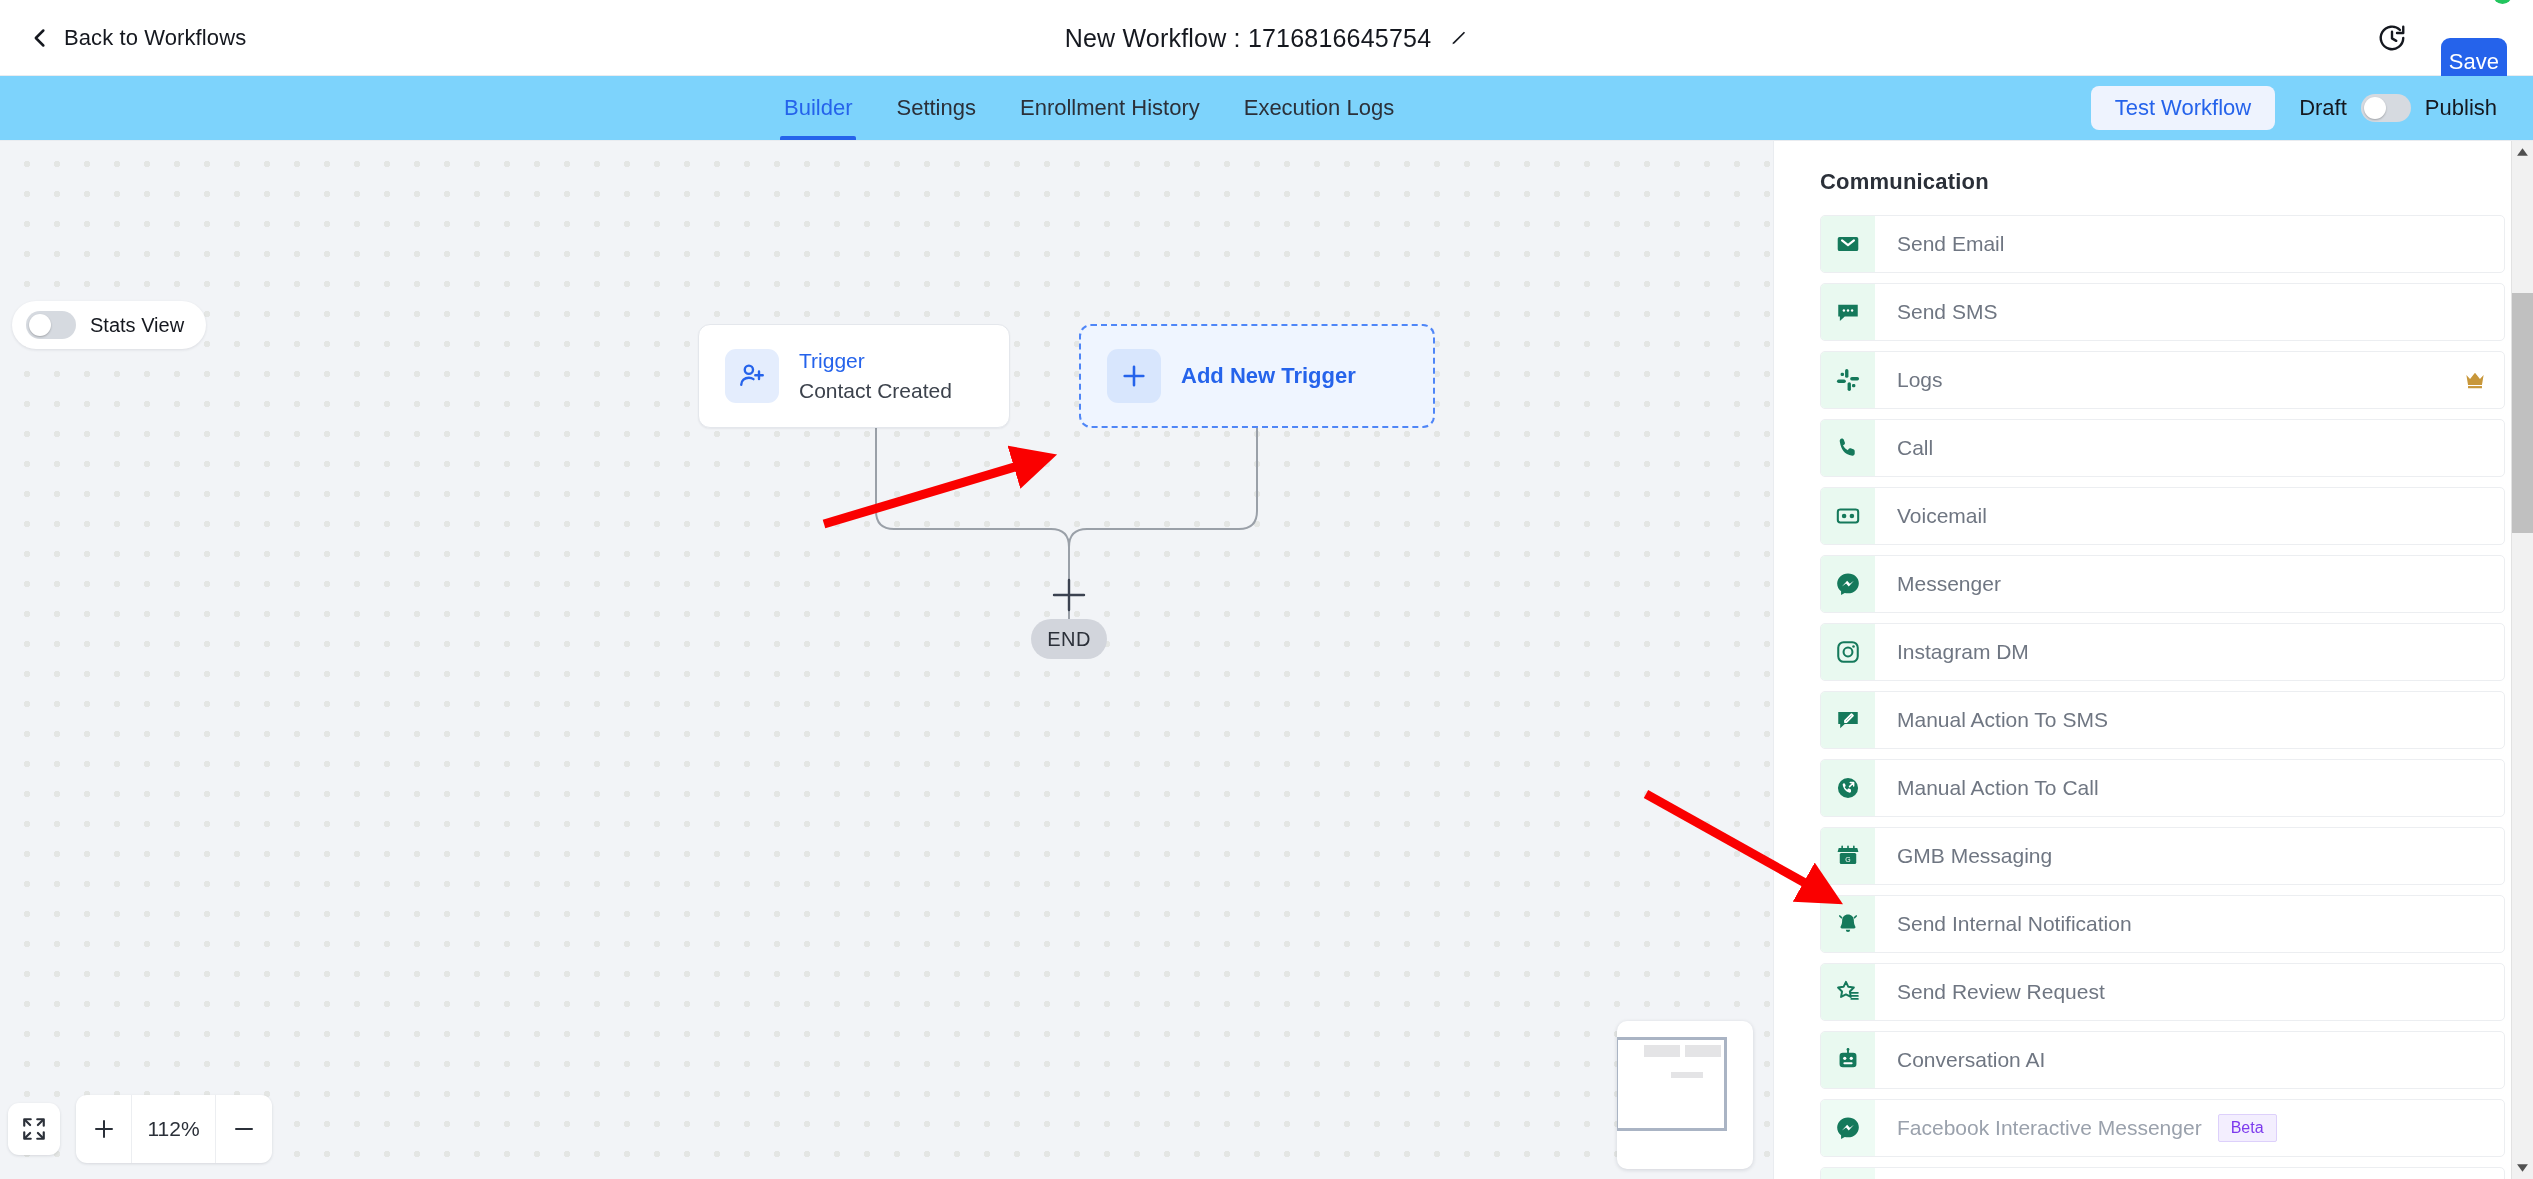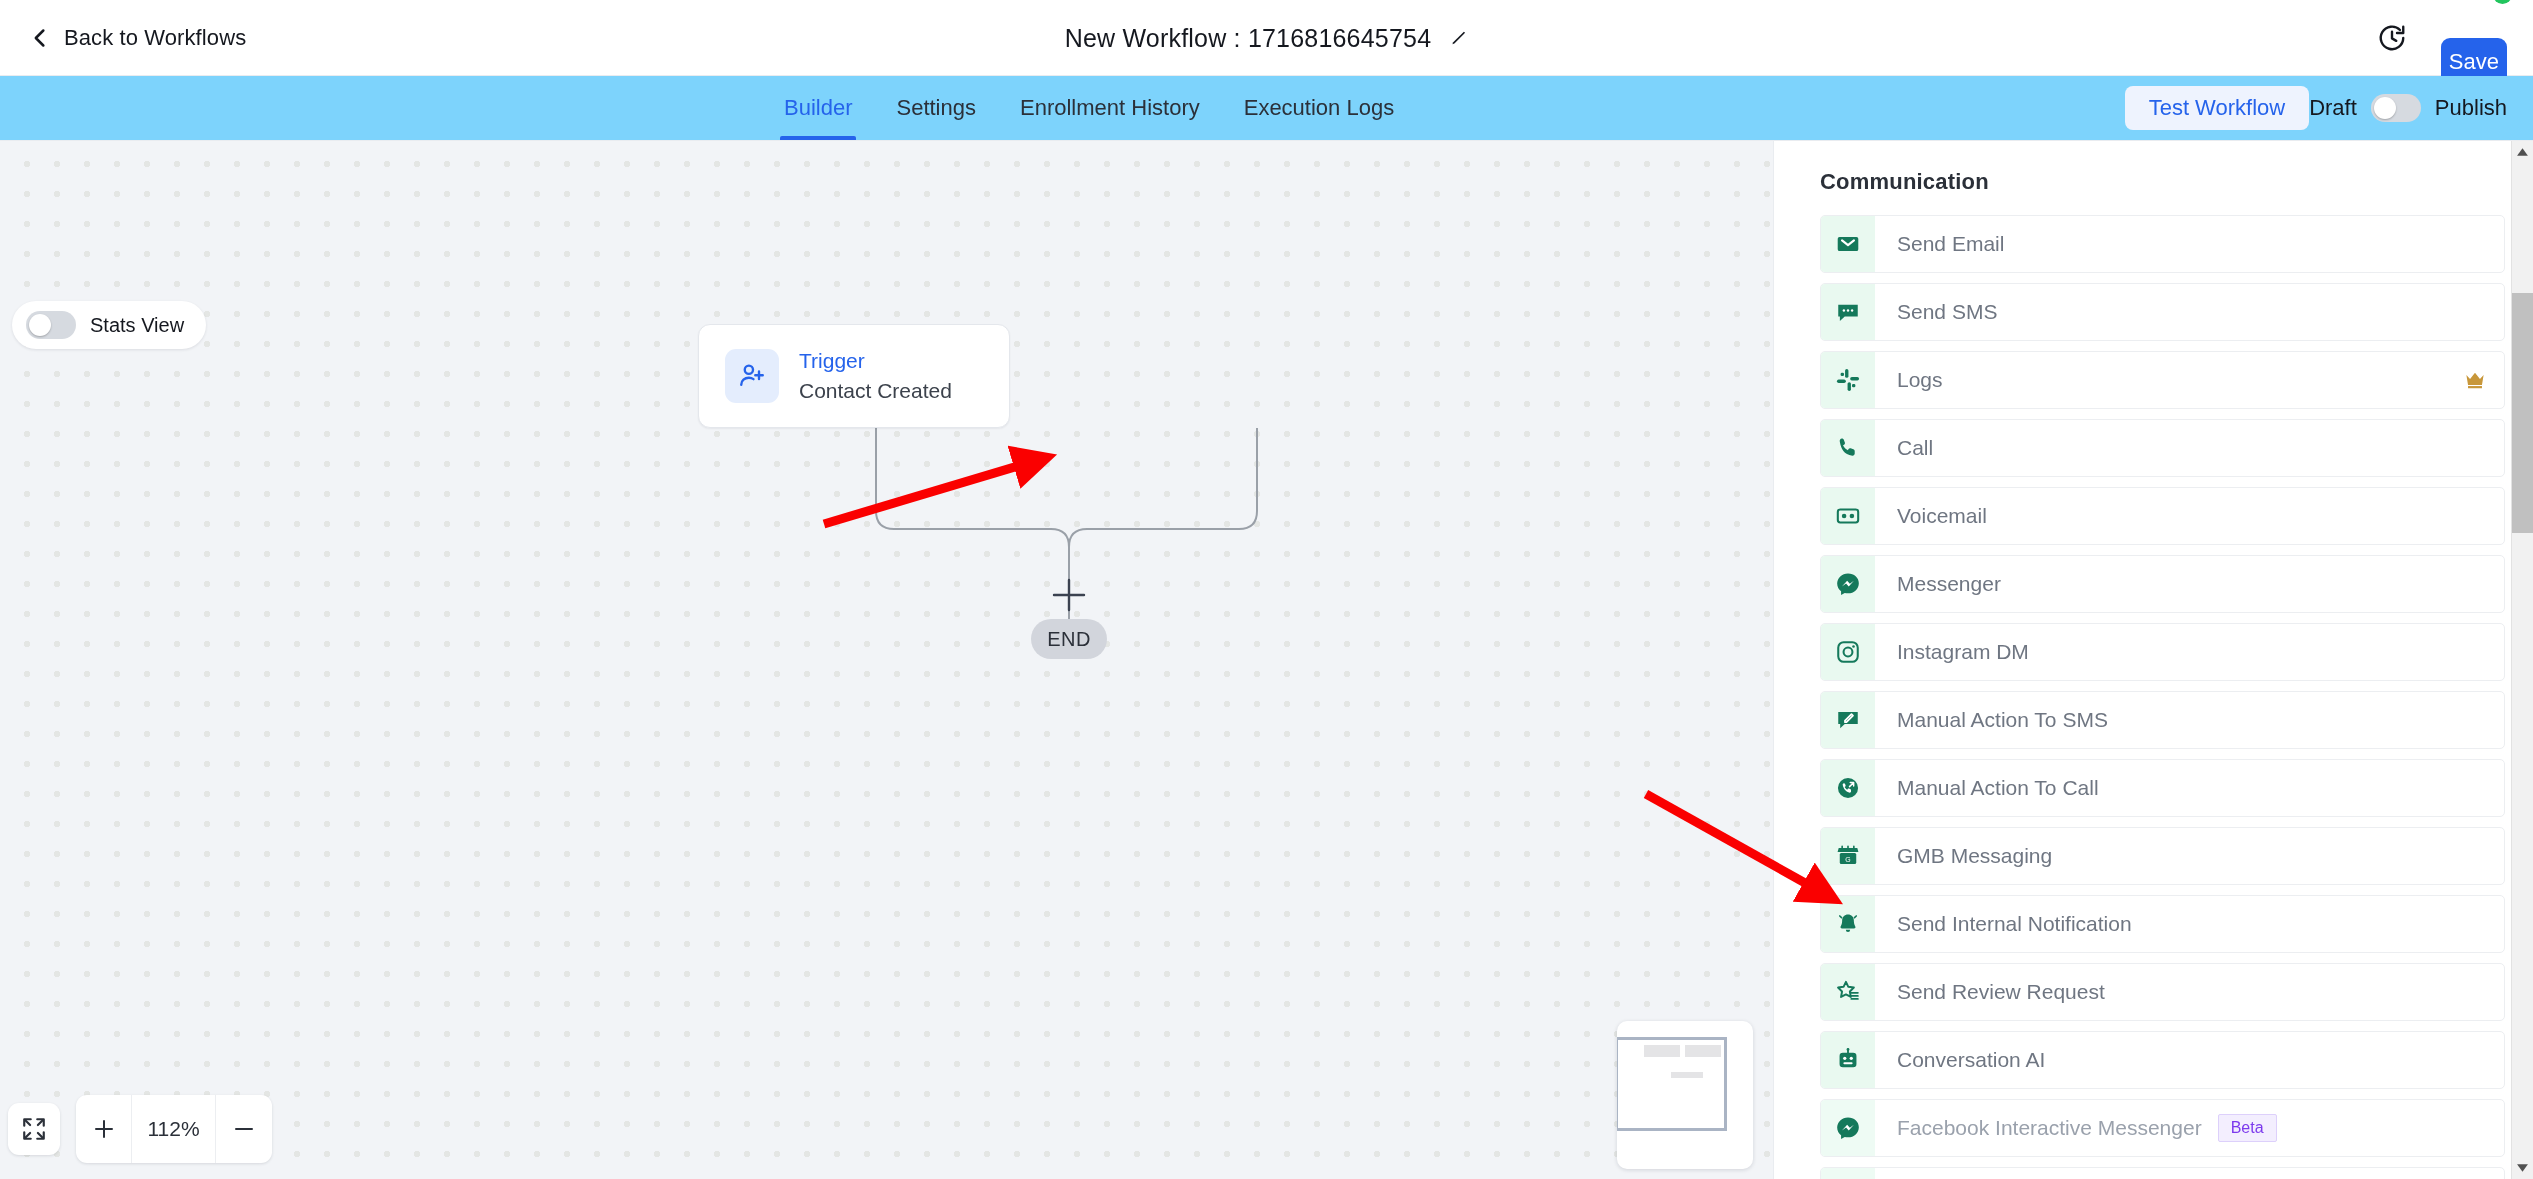--- a/index.html
+++ b/index.html
@@ -58,22 +58,22 @@
     display: flex; align-items: center; padding: 0 22px;
     font-size: 22px; color: #2b3039; cursor: pointer;
     position: relative; height: 100%;
   }
   .tab.active { color: #2563eb; }
   .tab.active::after {
     content: ""; position: absolute; left: 18px; right: 18px; bottom: 0;
     height: 4px; background: #2563eb; border-radius: 2px 2px 0 0;
   }
   .tabbar-right {
-    margin-left: auto; margin-right: 26px;
-    display: flex; 
+    margin-left: auto; margin-right: 36px;
+    display: flex; gap: 24px;
   }
   .test-wf-btn {
     background: #eef3fe; color: #2563eb; border: none;
     font-family: inherit; font-size: 22px;
     padding: 11px 24px; border-radius: 8px; cursor: pointer; line-height: 1;
   }
   .draft-label, .publish-label { font-size: 22px; color: #15181f; }
   .toggle {
     width: 50px; height: 28px; border-radius: 14px; background: #d6dae0;
     position: relative; cursor: pointer; flex: 0 0 auto;
@@ -300,20 +300,28 @@
             <path d="M3.4 19c0-3.3 2.7-5.6 6.1-5.6 1.4 0 2.7.4 3.7 1.1" fill="none" stroke="#2563eb" stroke-width="1.9" stroke-linecap="round"></path>
             <path d="M17.6 8.4v6 M14.6 11.4h6" stroke="#2563eb" stroke-width="1.9" stroke-linecap="round"></path>
           </svg>
         </div>
         <div class="node-text">
           <span class="node-title">Trigger</span>
           <span class="node-sub">Contact Created</span>
         </div>
       </div>
 
+      <div class="node-card" id="add-trigger-node">
+        <div class="node-icon-tile" style="background:#d8e6fd">
+          <svg width="28" height="28" viewBox="0 0 24 24">
+            <path d="M12 4v16 M4 12h16" stroke="#2563eb" stroke-width="2.2" stroke-linecap="round"></path>
+          </svg>
+        </div>
+        <span class="add-trigger-label">Add New Trigger</span>
+      </div>
 
       <div class="end-pill">
         <span>END</span>
       </div>
 
       <div class="minimap">
         <div class="mm-node" style="left:27px;top:24px;width:36px;height:12px;"></div>
         <div class="mm-node" style="left:68px;top:24px;width:36px;height:12px;"></div>
         <div class="mm-node" style="left:54px;top:51px;width:32px;height:6px;"></div>
         <div class="mm-view" style="left:-2px;top:16px;width:112px;height:94px;"></div>

